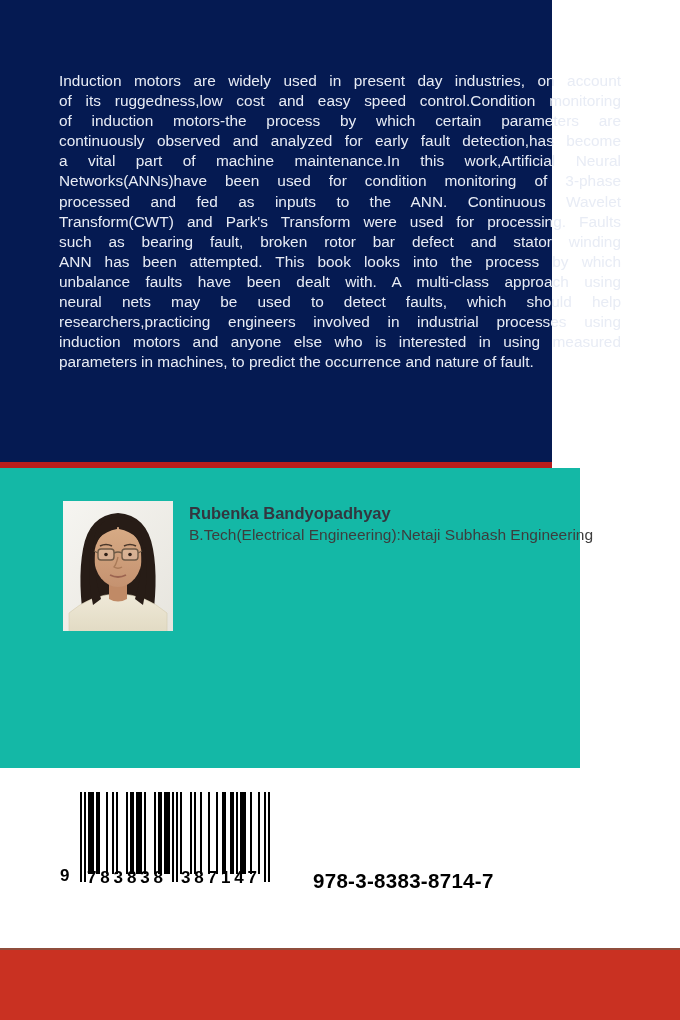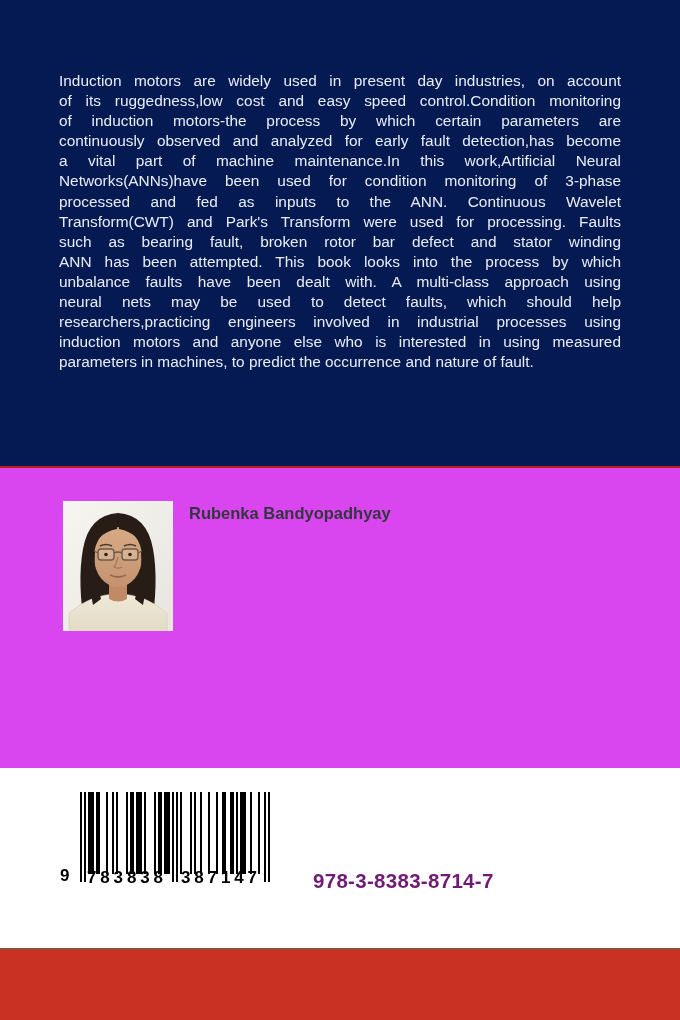--- a/index.html
+++ b/index.html
@@ -10,24 +10,24 @@
     width: 680px;
     height: 1020px;
     background: #ffffff;
     overflow: hidden;
     margin: 0 auto;
   }
   
   #synopsis-panel {
     position: absolute;
     top: 0; left: 0;
-    width: 680px;
+    width: 552px;
     height: 468px;
     background: #051a52;
-    border-bottom: 2px solid #b91c1c;
+    border-bottom: 6px solid #b91c1c;
   }
   #synopsis-text {
     position: absolute;
     top: 71px;
     left: 59px;
     width: 562px;
     color: #e8ecf5;
     font-size: 15.4px;
     line-height: 20.1px;
   }
@@ -38,22 +38,22 @@
     height: 20.1px;
     overflow: hidden;
   }
   #synopsis-text .syn-line:last-child {
     text-align-last: left;
   }
   
   #author-section {
     position: absolute;
     top: 468px; left: 0;
-    width: 680px; height: 300px;
-    background: #d946ef;
+    width: 580px; height: 300px;
+    background: #14b8a6;
   }
   #author-photo {
     position: absolute;
     top: 33px;   
     left: 63px;
     width: 110px;
     height: 130px;
     overflow: hidden;
   }
   #author-info {
@@ -113,21 +113,21 @@
   }
   #digit-group-left  { left: 27px;  width: 76px; }
   #digit-group-right { left: 121px; width: 76px; }
   #isbn-text {
     position: absolute;
     top: 869px;
     left: 313px;
     font-size: 20.5px;
     font-weight: bold;
     letter-spacing: 0.3px;
-    color: #701a75;
+    color: #000000;
   }
   
   #red-band {
     position: absolute;
     top: 948px; left: 0;
     width: 680px;
     height: 72px;
     background: #c93122;
     border-top: 2px solid #8f4d3c;
   }
@@ -202,20 +202,21 @@
         <circle cx="67" cy="53.5" r="1.8" fill="#2e2018"></circle>
 
         <path d="M55,56 Q53,64 51,66 Q55,68.5 59,66" stroke="#a97a58" stroke-width="1.3" fill="none"></path>
 
         <path d="M47,74 Q55,78 63,74" stroke="#9c6450" stroke-width="1.8" fill="none"></path>
       </svg>
     </div>
     <div id="author-info">
       <div id="author-name">Rubenka Bandyopadhyay</div>
       <div id="author-bio">
+          <div class="bio-line">B.Tech(Electrical Engineering):Netaji Subhash Engineering</div>
         </div>
     </div>
   </div>
 
   <div id="barcode-block">
     <div id="barcode-first-digit">9</div>
     <div id="barcode-bars">
         <div class="bar" style="left: 0px; width: 2px; height: 90px;"></div>
         <div class="bar" style="left: 4px; width: 2px; height: 90px;"></div>
         <div class="bar" style="left: 8px; width: 6px; height: 82px;"></div>

